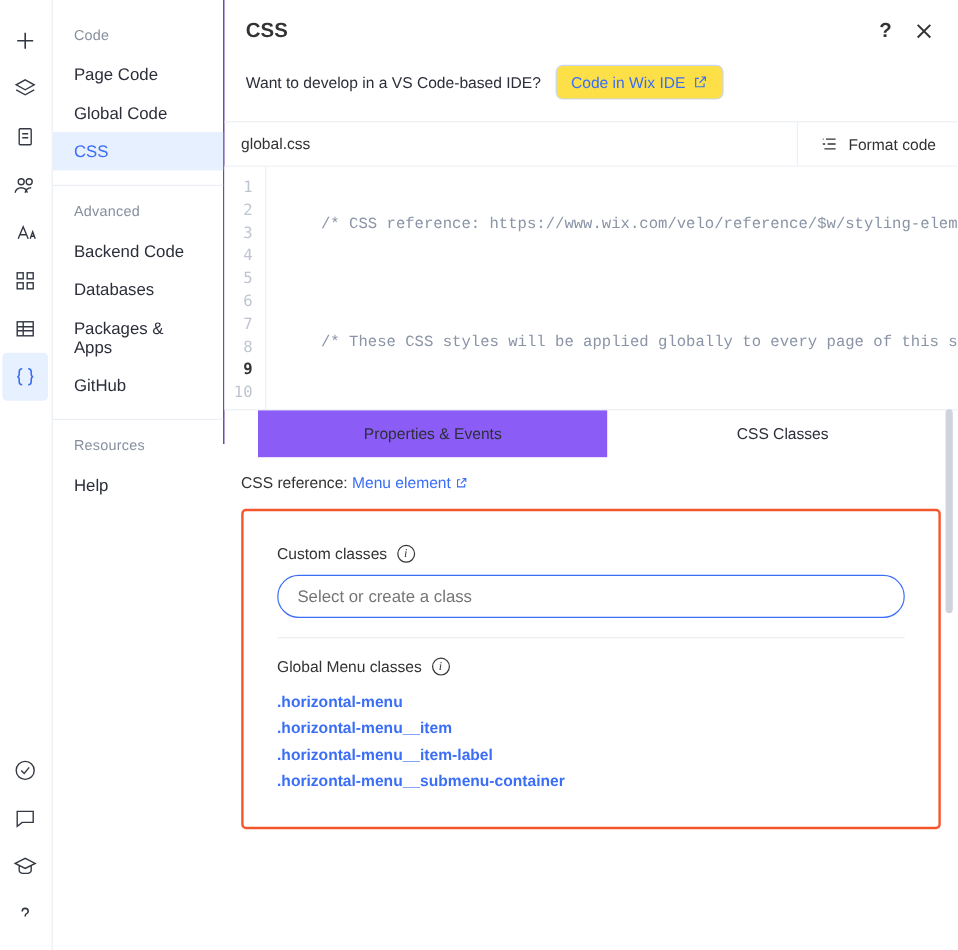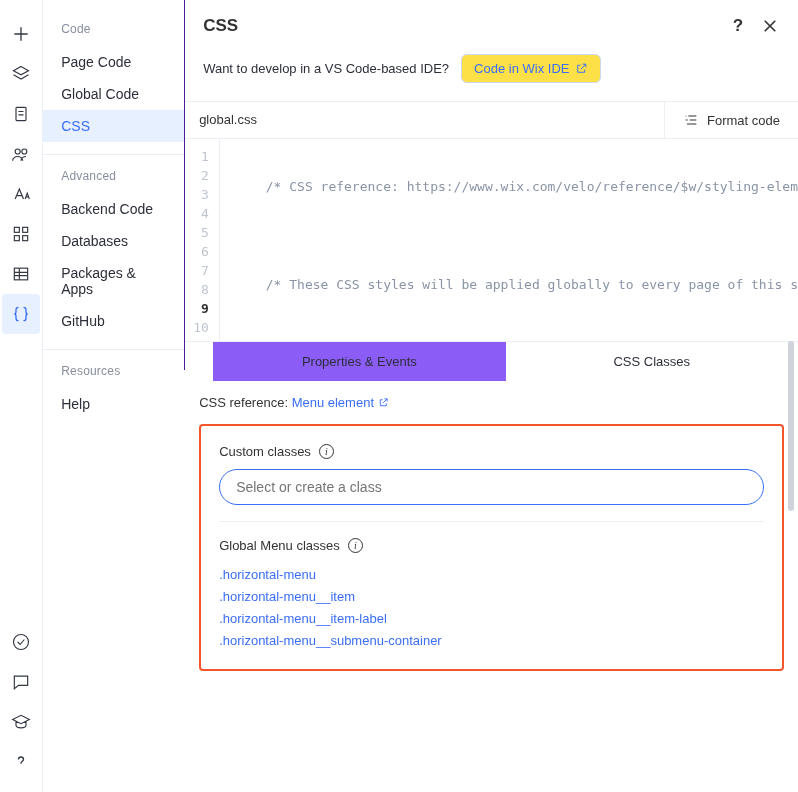--- a/index.html
+++ b/index.html
@@ -32,38 +32,38 @@
     .file-tabs { display: flex; align-items: stretch; border-bottom: 1px solid #eceff3; font-size: 13px; gap: 25px; }
     .file-tab { padding: 10px 14px; }
     .format-btn { margin-left: auto; border-left: 1px solid #eceff3; display: flex; align-items: center; gap: 8px; padding: 10px 18px; cursor: pointer; }
 
     .editor { display: flex; background: #fff; font-family: Menlo, Consolas, monospace; font-size: 13px; height: 202px; }
     .gutter { text-align: right; color: #bfc5d0; padding: 8px 10px 8px 8px; user-select: none; }
     .gutter div { height: 19px; line-height: 19px; }
     .gutter div.current { color: #333; font-weight: 600; }
     .gutter-border { width: 1px; background: #eceff3; }
     .code { padding: 8px 0 8px 46px; color: #8a94a6; white-space: pre; overflow: hidden; }
-    .code-line { height: 19px; line-height: 19px; }
+    .code-line { height: 19px; line-height: 19px; font-family: Liberation Mono, monospace; }
 
     .panel-tabs { display: flex; font-size: 13px; border-top: 1px solid #eceff3; }
     .panel-tab { flex: 1; text-align: center; padding: 12px; color: #2c2f3a; cursor: pointer; }
     .panel-tab.active { background: #8b5cf6; margin-left: 28px; }
 
     .panel-body { padding: 14px 14px 14px; position: relative; }
     .panel-body .scroll-ind { position: absolute; right: 4px; top: -40px; width: 6px; height: 170px; background: #cfd3db; border-radius: 3px; }
     .ref-line { font-size: 13px; color: #333; margin-bottom: 14px; }
     .ref-line a { color: #3b6ef6; text-decoration: none; }
 
-    .highlight-box { border: 2px solid #f4562c; border-radius: 4px; padding: 18px; }
+    .highlight-box { border: 2px solid #f4562c; border-radius: 4px; padding: 28px; }
     .sub-head { font-size: 13px; color: #333; display: flex; align-items: center; gap: 8px; margin-bottom: 10px; }
     .info-ic { width: 15px; height: 15px; border: 1.3px solid #333; border-radius: 50%; display: inline-flex; align-items: center; justify-content: center; font-size: 10px; font-style: italic; font-family: Georgia, serif; line-height: 1; }
     .select-box { width: 100%; border: 1.5px solid #3b6ef6; border-radius: 20px; padding: 9px 16px; font-size: 14px; color: #9aa1b0; outline: none; }
     .hr-thin { border: none; border-top: 1px solid #eceff3; margin: 16px 0; }
     .class-list { font-size: 13px; }
-    .class-item { color: #3b6ef6; padding: 3.5px 0; cursor: pointer; }
+    .class-item { color: #3b6ef6; padding: 3.5px 0; cursor: pointer; font-weight: bold; }
   </style>
 </head>
 <body>
 
 <div class="app">
 
   <div class="iconbar">
     <div class="icon-slot">
         <svg viewBox="0 0 24 24" fill="none" stroke="currentColor" stroke-width="1.6">
           <path d="M12 4v16M4 12h16"></path>

